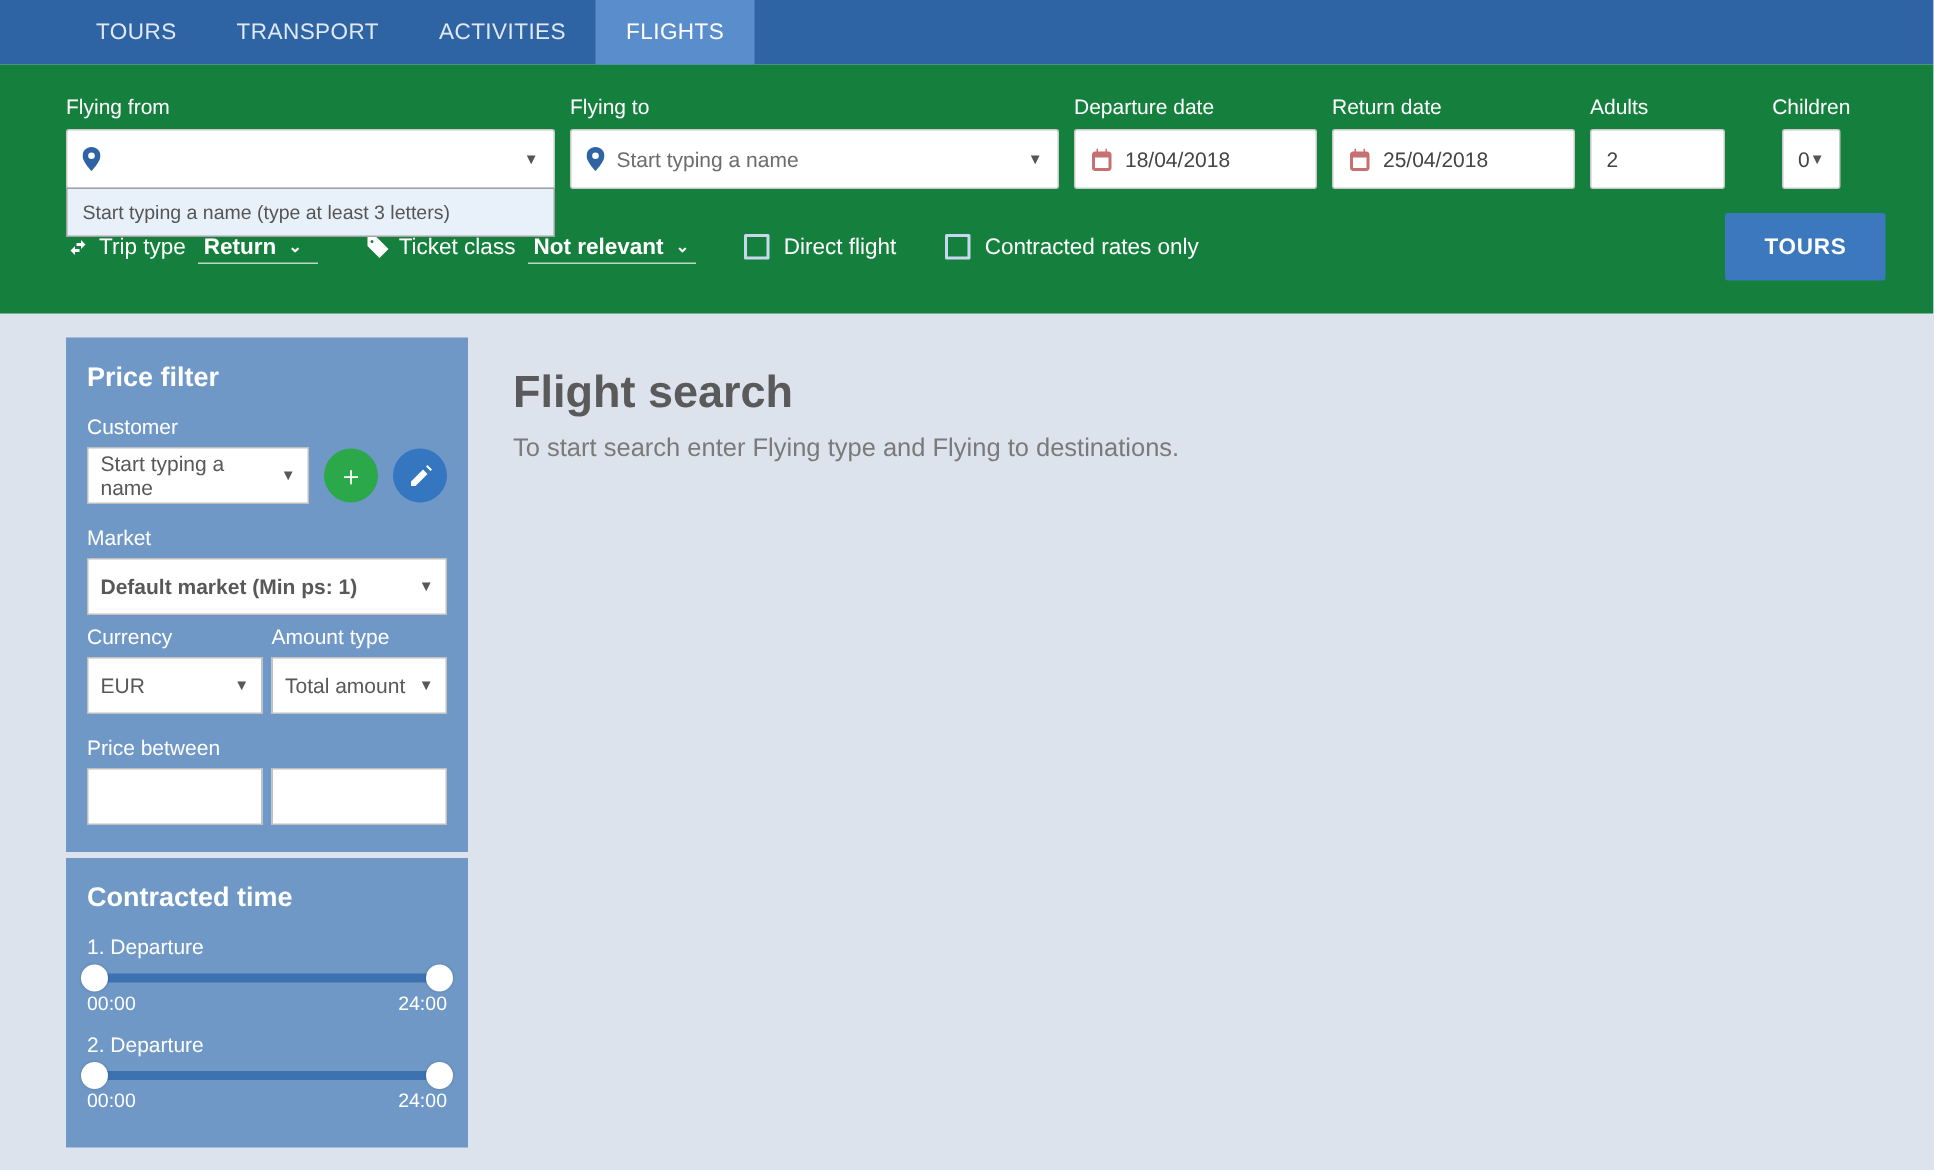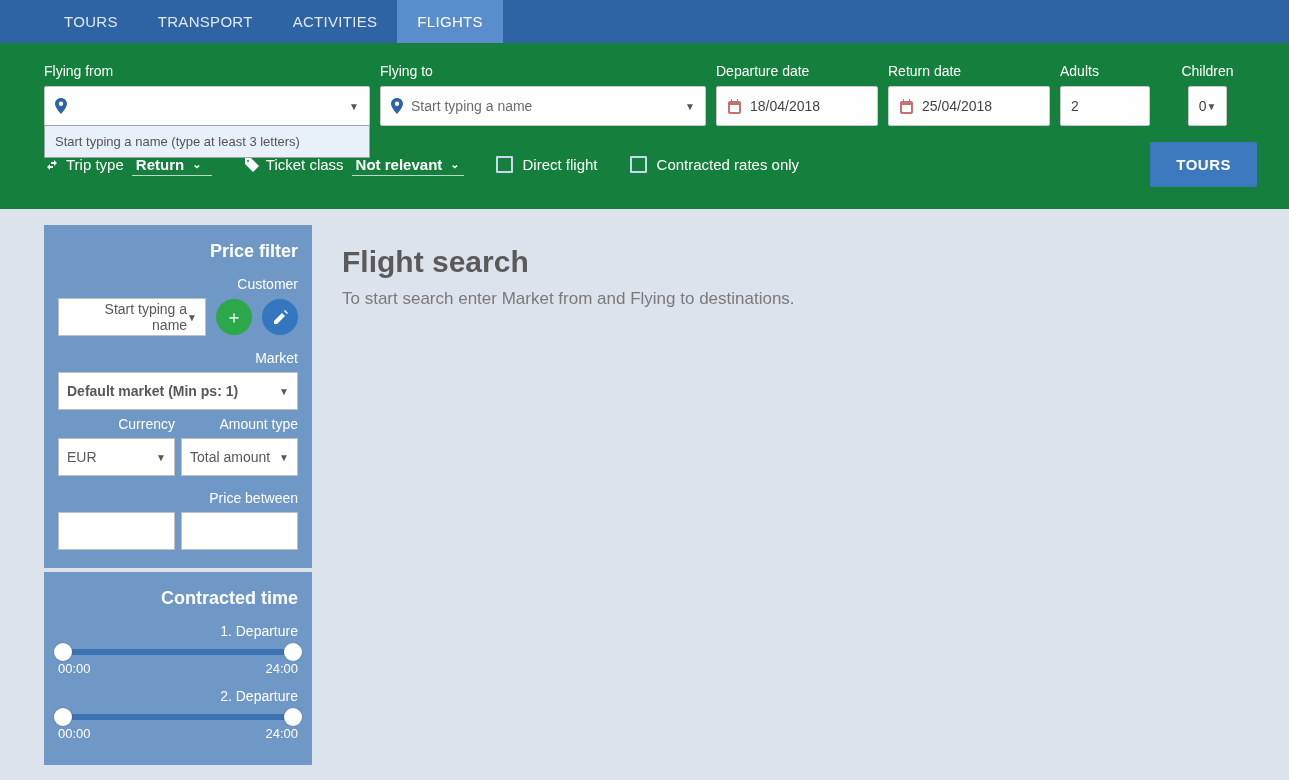--- a/index.html
+++ b/index.html
@@ -24,21 +24,21 @@
 .inline-field { display: flex; align-items: center; color: #fff; font-size: 15px; }
 .inline-field .icon { margin-right: 6px; }
 .inline-field .sel { font-weight: 600; margin-left: 8px; border-bottom: 1px solid rgba(255,255,255,0.7); padding: 2px 4px; display: inline-flex; align-items: center; min-width: 80px; }
 .inline-field .sel .caret2 { margin-left: 8px; font-size: 11px; }
 .check { display: flex; align-items: center; color: #fff; font-size: 15px; }
 .check .box { width: 17px; height: 17px; border: 2px solid #c7d8ee; margin-right: 10px; border-radius: 1px; }
 .search-btn { margin-left: auto; background: #3B78BE; color: #fff; border: none; padding: 14px 26px; font-size: 15px; font-weight: 600; border-radius: 2px; cursor: pointer; letter-spacing: 0.5px; }
 
 .content { display: flex; padding: 16px 0 16px 44px; gap: 30px; }
 .sidebar { width: 268px; display: flex; flex-direction: column; gap: 4px; }
-.panel { background: #6F98C6; padding: 16px 14px 18px 14px; text-align: right; }
+.panel { background: #6F98C6; padding: 16px 14px 18px 14px; }
 .panel-title { color: #fff; font-weight: 700; font-size: 18px; margin-bottom: 14px; }
 .plabel { color: #fff; font-size: 14px; margin-bottom: 6px; }
 .pselect { height: 38px; background: #fff; border: 1px solid #c0c0c0; display: flex; align-items: center; padding: 0 8px; font-size: 14px; color: #585858; }
 .pselect .caret { margin-left: auto; font-size: 10px; }
 .cust-row { display: flex; align-items: center; gap: 10px; margin-bottom: 14px; }
 .round-btn { width: 36px; height: 36px; border-radius: 50%; display: flex; align-items: center; justify-content: center; color: #fff; font-size: 18px; cursor: pointer; flex-shrink: 0; }
 .round-btn.green { background: #2BA84A; }
 .round-btn.blue { background: #3476BF; }
 .two-col { display: flex; gap: 6px; }
 .two-col > div { flex: 1; }
@@ -237,15 +237,15 @@
         <div class="slider-labels">
           <span>00:00</span>
           <span>24:00</span>
         </div>
       </div>
     </div>
   </div>
 
   <div class="main">
     <h1>Flight search</h1>
-    <p>To start search enter Market from and Flying to destinations.</p>
+    <p>To start search enter Flying type and Flying to destinations.</p>
   </div>
 </div>
 
 </body></html>

